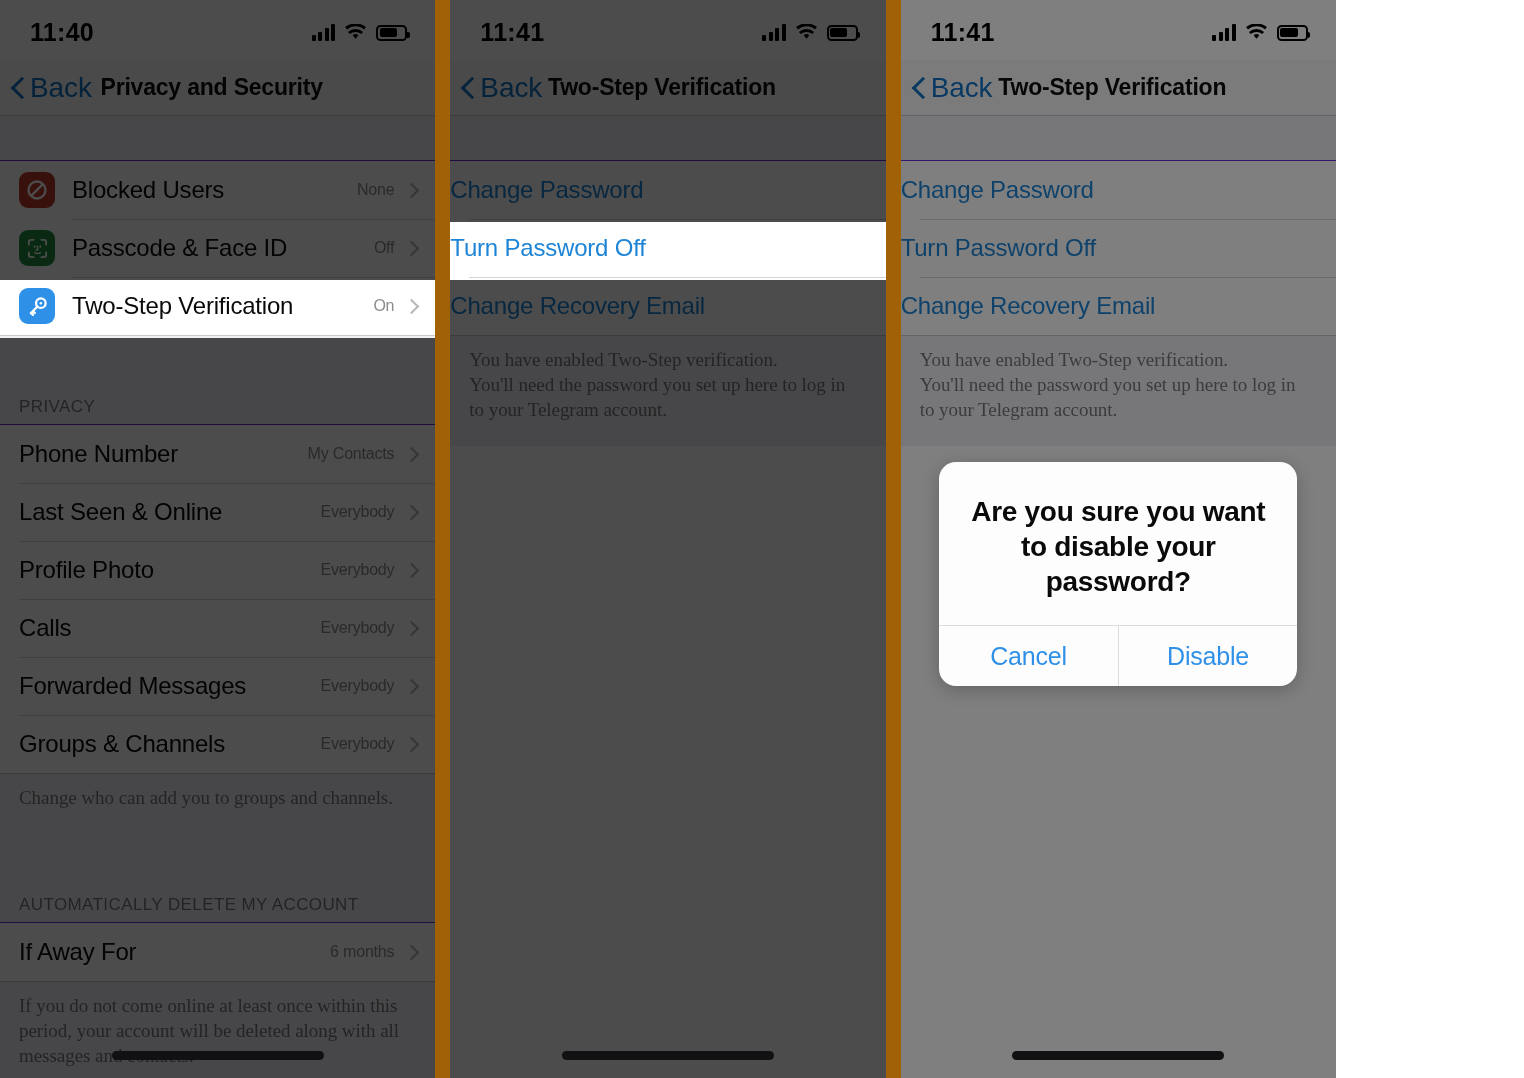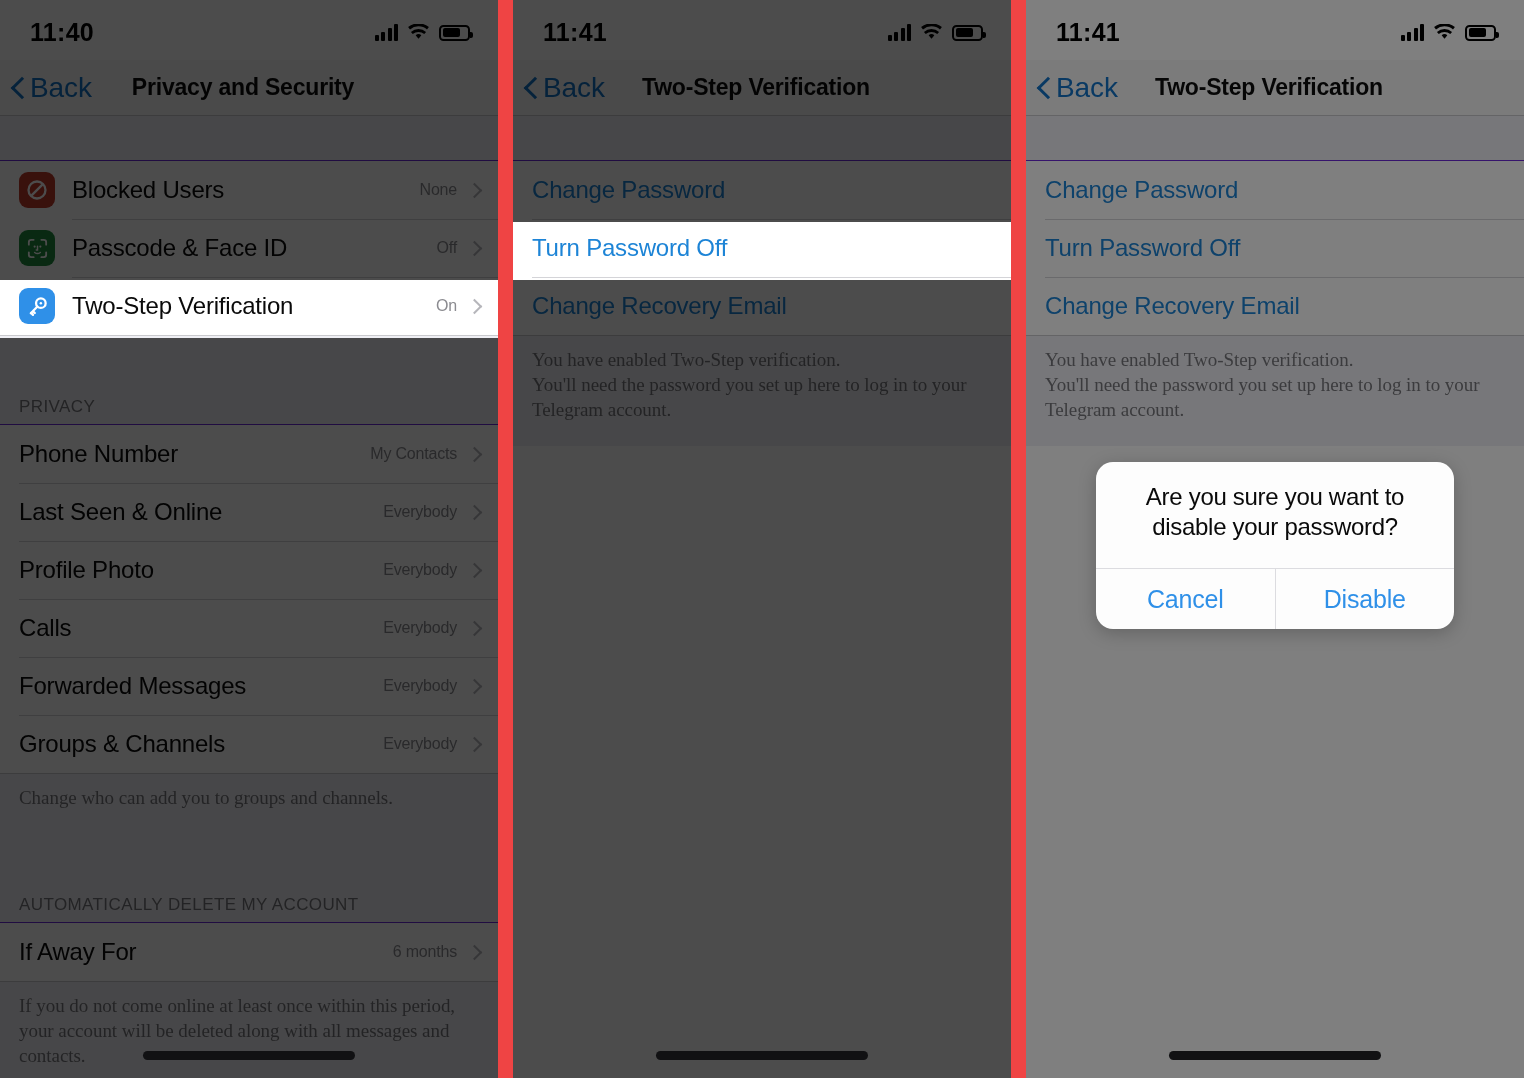--- a/index.html
+++ b/index.html
@@ -4,23 +4,23 @@
 <style>
   * { box-sizing: border-box; margin: 0; padding: 0; }
   html, body {
     width: 1524px; height: 1078px;
     background: #ffffff;
     font-family: "Liberation Sans", sans-serif;
     overflow: hidden;
   }
   .stage {
     position: relative;
-    width: 1524px; height: 1078px;
+    width: 1336px; height: 1078px;
     display: flex;
-    background: #ef4444;
+    background: #a16207;
   }
 
   
   .panel {
     position: relative;
     width: 498px;
     height: 1078px;
     overflow: hidden;
     background: #ffffff;
   }
@@ -169,21 +169,20 @@
     border-right: 2.6px solid #b6b6bb;
     transform: rotate(45deg);
     flex: none;
     margin-right: 2px;
   }
 
   .link-row {
     position: relative;
     display: flex; align-items: center;
     height: 58px;
-    padding-left: 19px;
     background: #ffffff;
     cursor: pointer;
   }
   .link-row + .link-row::before {
     content: "";
     position: absolute; left: 19px; right: 0; top: 0;
     height: 1px; background: #d4d4d8;
   }
   .link-text {
     font-size: 24px;
@@ -244,23 +243,23 @@
     transform: translateX(-50%);
     top: 462px;
     width: 358px;
     background: #fdfdfd;
     border-radius: 17px;
     box-shadow: 0 4px 18px rgba(0,0,0,0.22);
     overflow: hidden;
     pointer-events: auto;
   }
   .alert-title {
-    padding: 20px 26px 26px 26px;
-    font-size: 24px;
-    font-weight: normal;
+    padding: 32px 26px 26px 26px;
+    font-size: 28px;
+    font-weight: bold;
     line-height: 1.25;
     color: #0a0a0a;
     text-align: center;
     letter-spacing: -0.3px;
   }
   .alert-actions {
     display: flex;
     border-top: 1px solid #dcdce0;
     height: 61px;
   }

